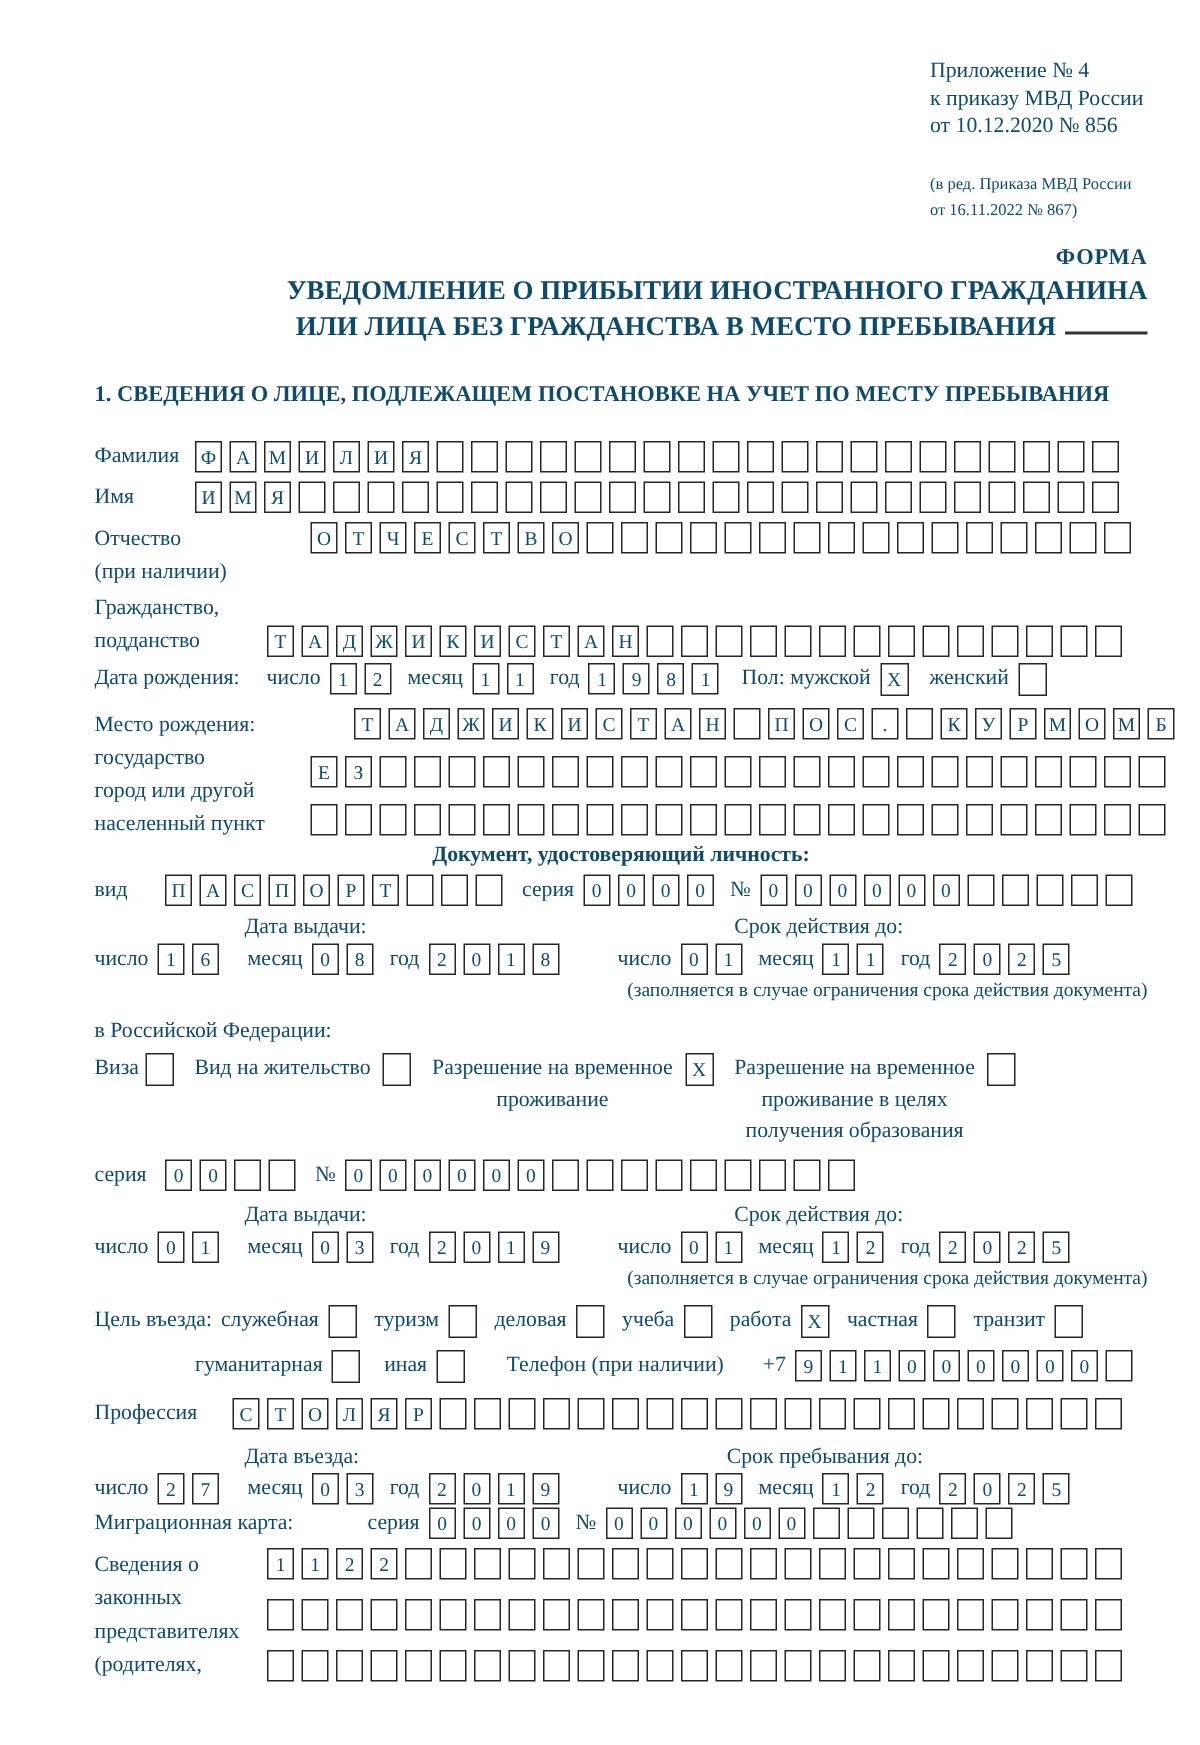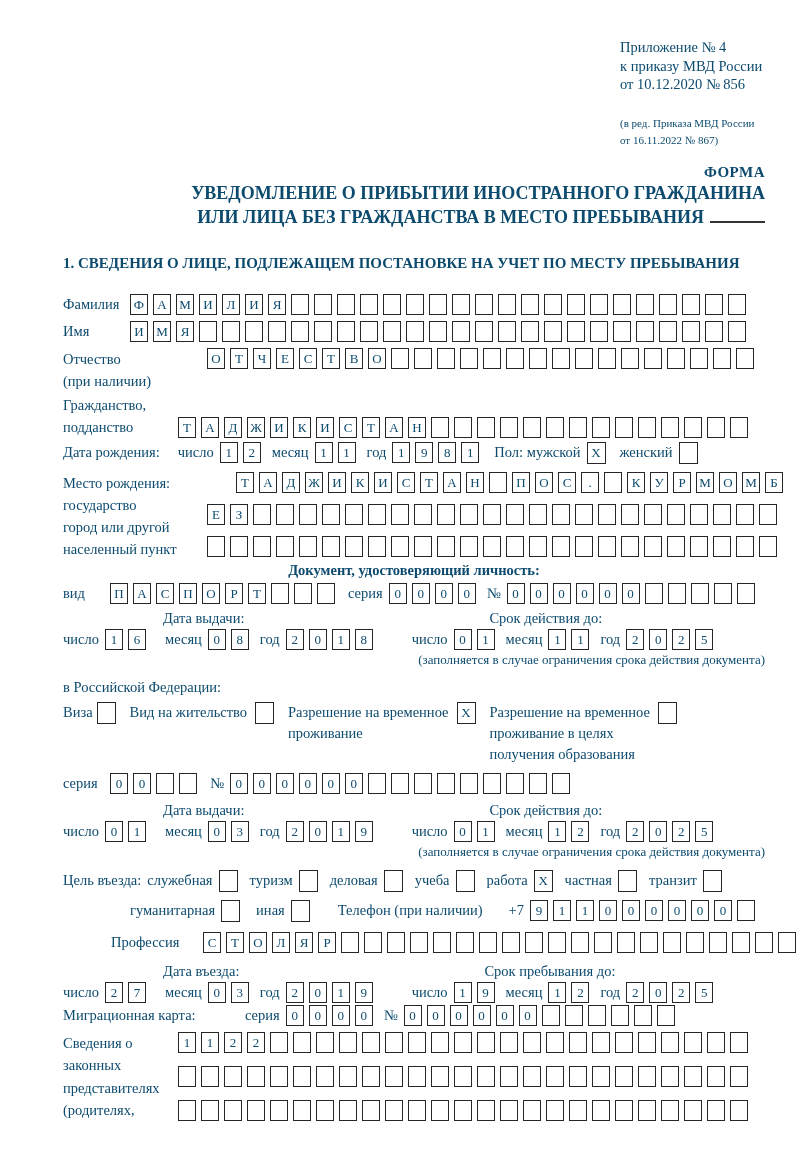--- a/index.html
+++ b/index.html
@@ -12,42 +12,42 @@
   .hdr { margin-left:557px; line-height:18.5px; }
   .hdr-small { font-size:11px; margin-top:21px; line-height:17.5px; }
   .forma { text-align:right; font-weight:bold; margin-top:14px; font-size:15px; letter-spacing:.5px; }
   .title { text-align:right; font-weight:bold; font-size:18px; line-height:24px; }
   .uline { display:inline-block; width:55px; border-bottom:2px solid #333; height:13px; margin-left:6px; }
   .sec-head { font-weight:bold; font-size:15px; margin-top:26px; margin-bottom:22px; }
 
   .row { display:flex; align-items:center; }
   .row-top { align-items:flex-start; }
   .label { flex:none; }
-  .lw67 { width:67px; } .lw144 { width:144px;font-family:Liberation Serif, serif; } .lw115 { width:115px; } .lw92 { width:92px;margin-left:48px; }
+  .lw67 { width:67px; } .lw144 { width:144px;font-family:Liberation Serif, serif; } .lw115 { width:115px; } .lw92 { width:92px; }
   .lines div { line-height:22px; }
   .lines6 div { line-height:22.5px; }
 
   .cellrow { white-space:nowrap; }
   .cell {
     display:inline-block; box-sizing:content-box; width:16px; height:19px;
     border:1.5px solid #262626; margin-right:5px; text-align:center;
     font-size:13px; line-height:19px; vertical-align:middle; background:#fff;
   }
   .mb2{margin-bottom:2px;} .mb4{margin-bottom:4px;align-items:flex-end;} .mb6{margin-bottom:6px;}
   .mb8{margin-bottom:8px;} .mb10{margin-bottom:10px;}
 
   .inl { margin-right:6px; }
   .dates-head { display:flex; margin-bottom:2px; }
   .dh1 { margin-left:100px; } .dh2 { margin-left:245px; }
   .dates-row { display:flex; align-items:center; margin-bottom:2px; }
   .dgap { display:inline-block; width:34px; }
   .note-right { font-size:13px; text-align:right; margin-bottom:8px; margin-top:1px; }
 
   .cbitem { display:flex; align-items:flex-start; margin-right:14px; }
-  .cbtext { line-height:21px; margin-right:8px; }
+  .cbtext { text-align:center; line-height:21px; margin-right:8px; }
   .cbrow { display:flex; align-items:flex-start; margin-bottom:8px; }
   .cbwrap .cell { width:17px; height:20px; line-height:20px; margin-right:0; }
 
   .purpose-line { display:flex; align-items:center; flex-wrap:nowrap; }
   .pl2-indent { width:67px; flex:none; }
   .cellcol .cellrow { display:block; }
   .mt11 { margin-top:11px; }
   .ml29 { margin-left:29px; }
 </style>
 </head>

